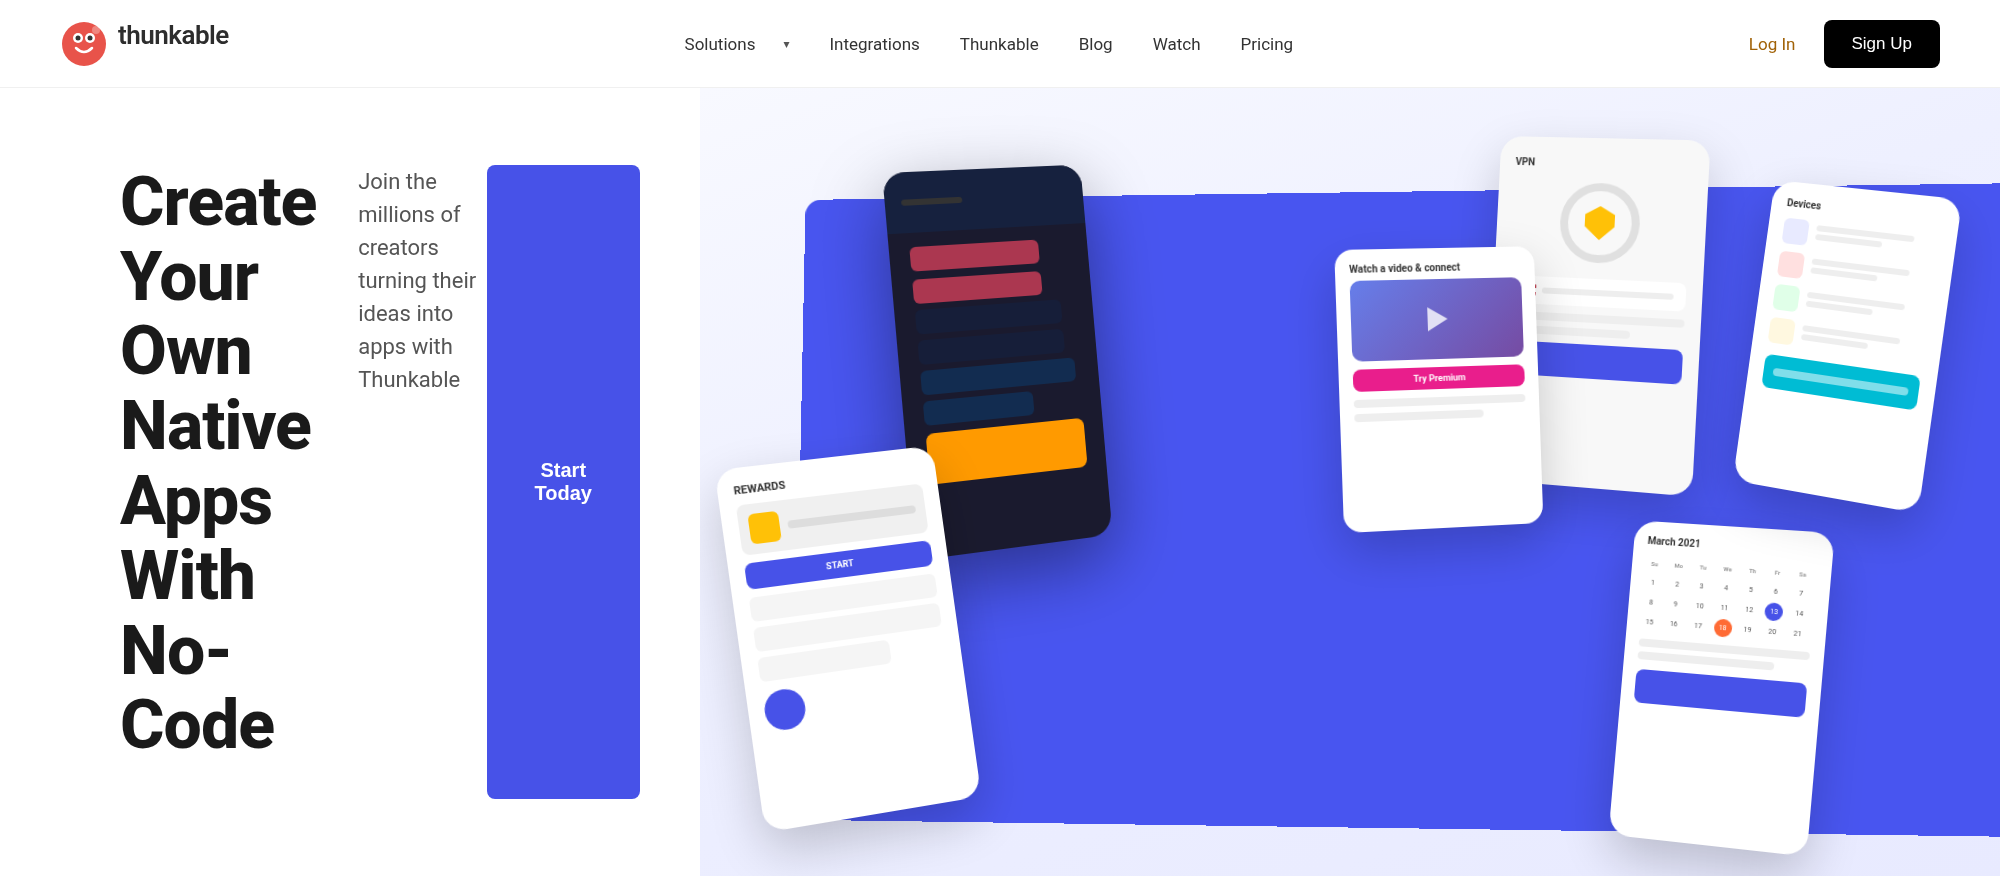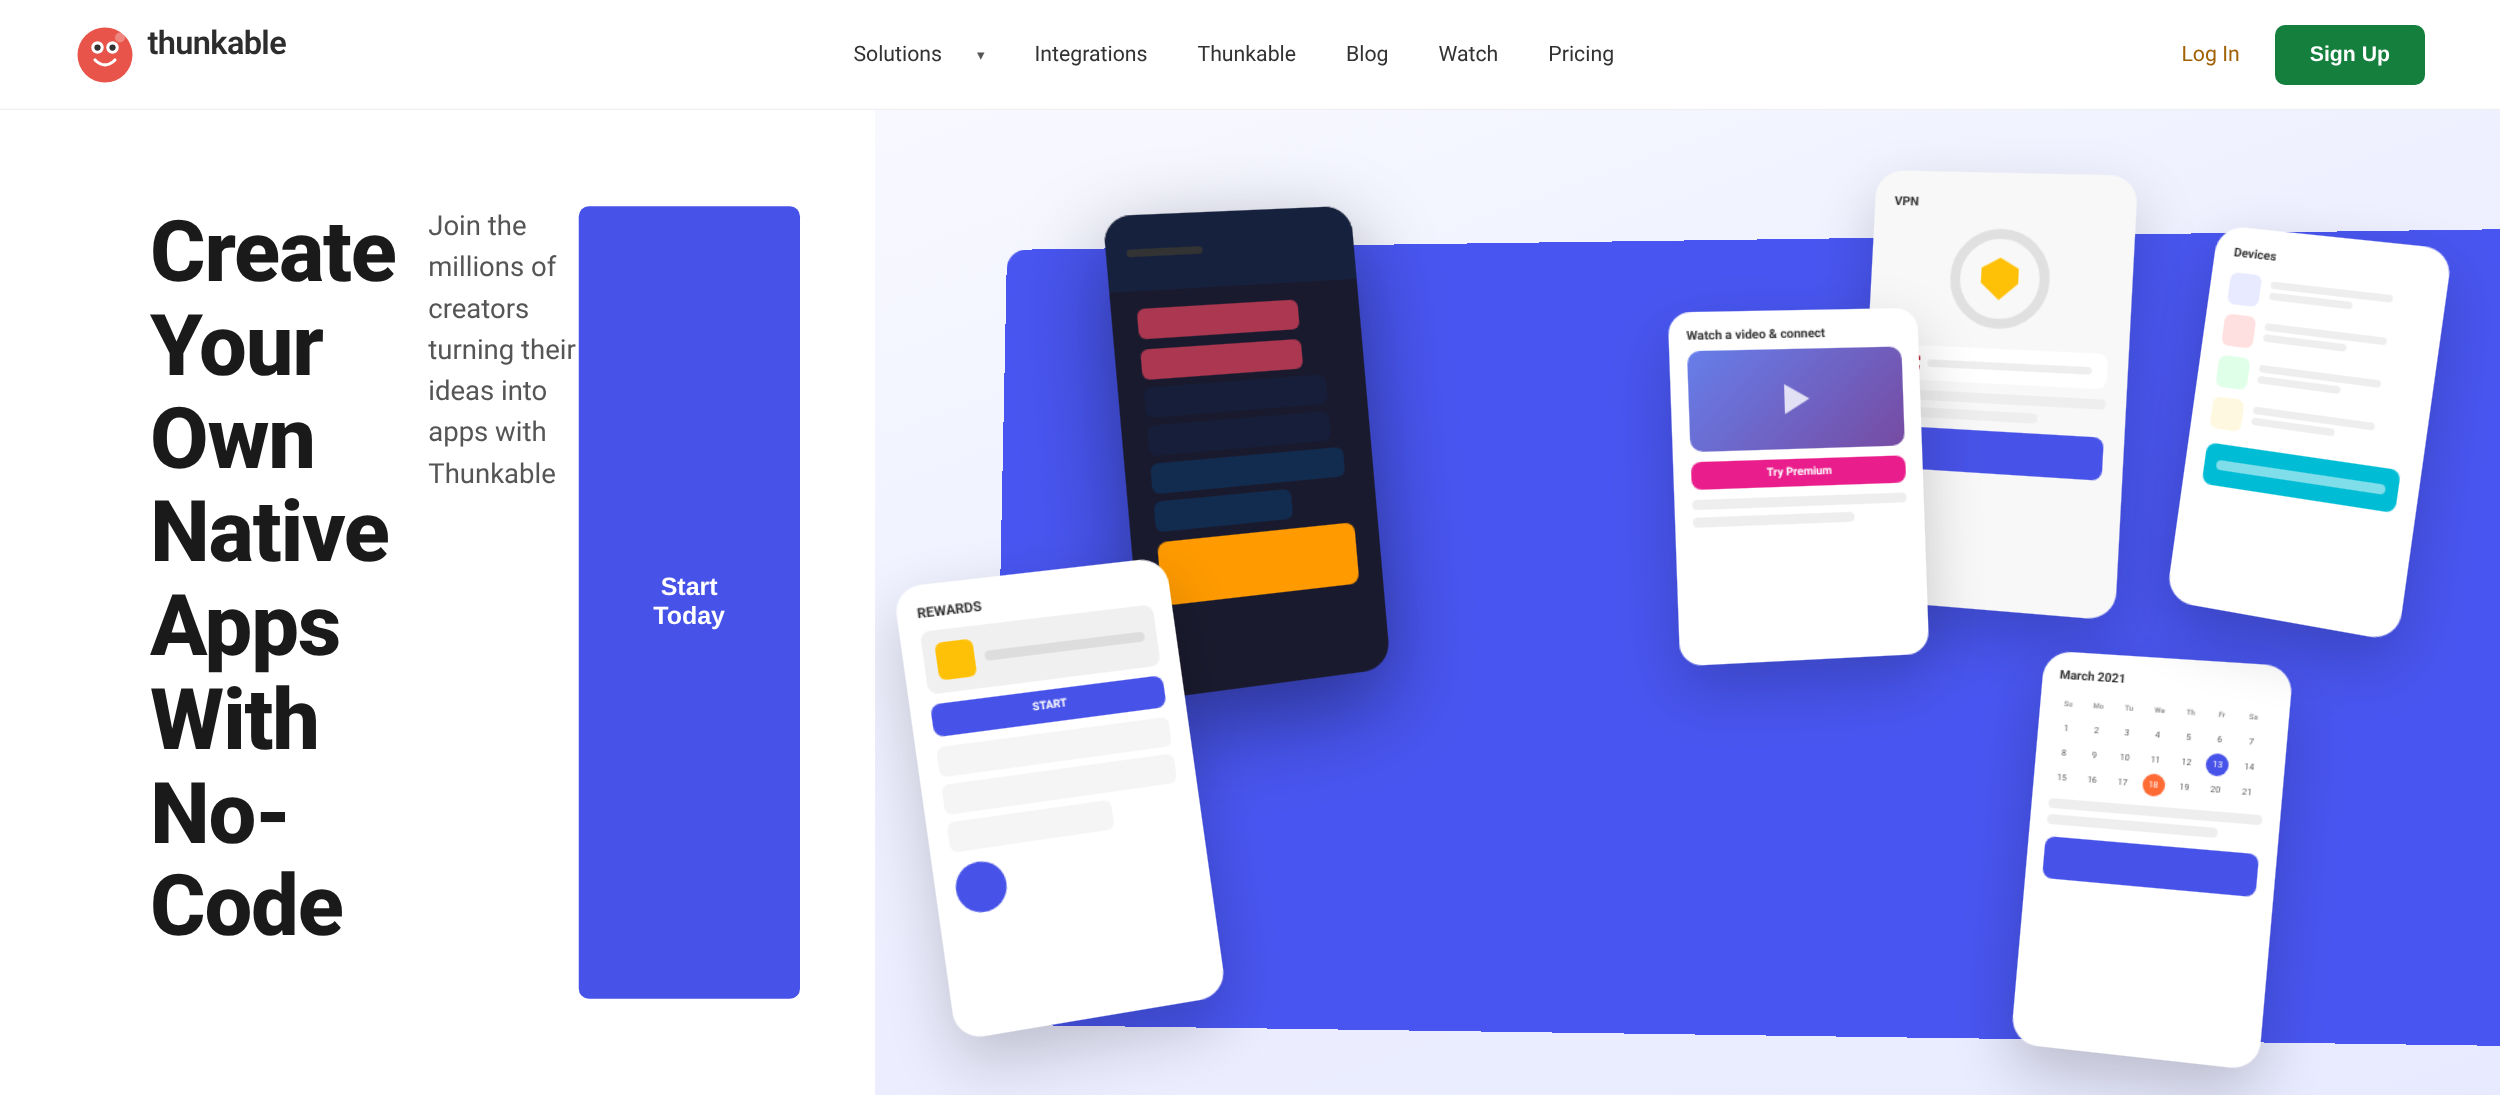--- a/index.html
+++ b/index.html
@@ -67,27 +67,27 @@
     }
 
     .login-link {
       text-decoration: none;
       color: #a16207;
       font-size: 17px;
       font-weight: 400;
     }
 
     .signup-btn {
-      background: #15803d;
+      background: #000000;
       color: #fff;
       border: none;
       border-radius: 8px;
       padding: 14px 28px;
       font-size: 17px;
-      font-weight: 700;
+      font-weight: 400;
       cursor: pointer;
     }
 
     .solutions-link {
       display: flex;
       align-items: center;
       gap: 5px;
     }
 
     .chevron {
@@ -127,21 +127,21 @@
       line-height: 1.5;
       margin-bottom: 48px;
       max-width: 560px;
     }
 
     .start-btn {
       background: #4752e8;
       color: #fff;
       border: none;
       border-radius: 8px;
-      padding: 22px 60px;
+      padding: 22px 48px;
       font-size: 20px;
       font-weight: 600;
       cursor: pointer;
       width: fit-content;
     }
 
     
     .hero-right {
       flex: 1;
       height: 100%;

